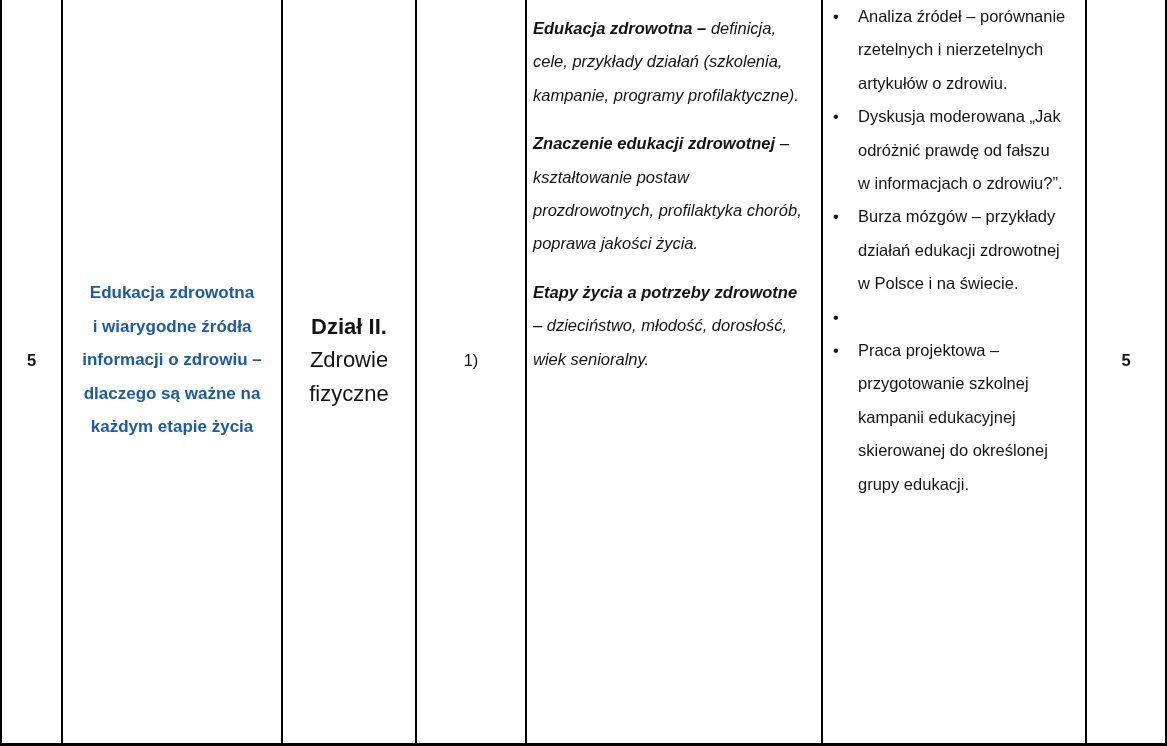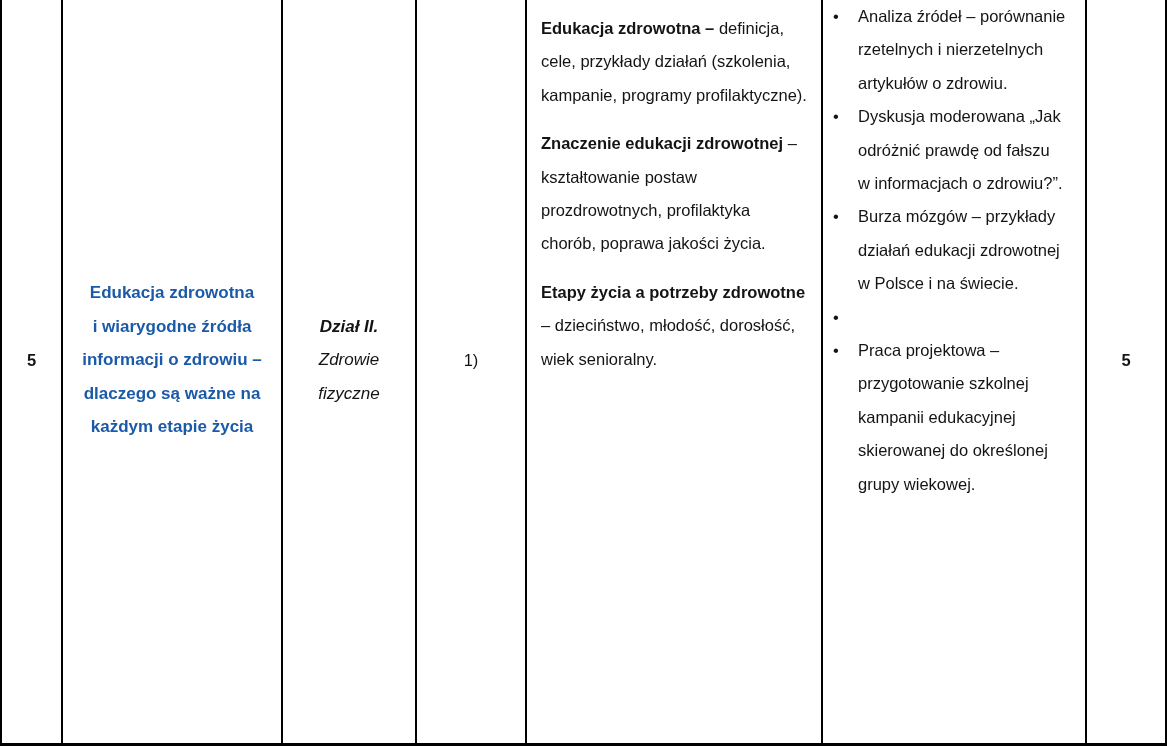--- a/index.html
+++ b/index.html
@@ -52,34 +52,34 @@
   }
   .topic-text {
     color: var(--topic-blue, #1B5AA8);
     font-weight: bold;
     font-size: 17px;
     line-height: 33.5px;
     text-align: center;
     padding: 0 7px;
   }
   .section-block {
-    font-size: 17px;
+    font-size: 22px;
     line-height: 33.5px;
     text-align: center;
     padding: 0 6px;
-    font-style: italic;
   }
   .section-title { font-weight: bold; }
   .lesson-ref { font-size: 16.5px; }
 
   
   .content-cell {
-    padding: 12px 13px 0 14px;
+    padding: 12px 13px 0 6px;
     font-size: 16.5px;
     line-height: 33.4px;
+    font-style: italic;
   }
   .content-para { margin: 0 0 15px 0; }
   .content-para b { font-weight: bold; }
 
   .activities-cell {
     padding: 0 8px 0 0;
     font-size: 16.5px;
     line-height: 33.4px;
   }
   .bullet-item { display: flex; align-items: flex-start; }
@@ -131,21 +131,21 @@
     </div>
     <div class="bullet-item">
       <span class="bullet-marker">•</span>
       <span class="bullet-text">Burza mózgów – przykłady działań edukacji zdrowotnej w&nbsp;Polsce i&nbsp;na świecie.</span>
     </div>
     <div class="bullet-item">
       <span class="bullet-marker">•</span>
     </div>
     <div class="bullet-item">
       <span class="bullet-marker">•</span>
-      <span class="bullet-text">Praca projektowa – przygotowanie szkolnej kampanii edukacyjnej skierowanej do określonej grupy wiekowej.</span>
+      <span class="bullet-text">Praca projektowa – przygotowanie szkolnej kampanii edukacyjnej skierowanej do określonej grupy edukacji.</span>
     </div>
   </div>
 
   <div class="col c7 centered">
     <span class="hours">5</span>
   </div>
 
 </div>
 
 </body></html>

